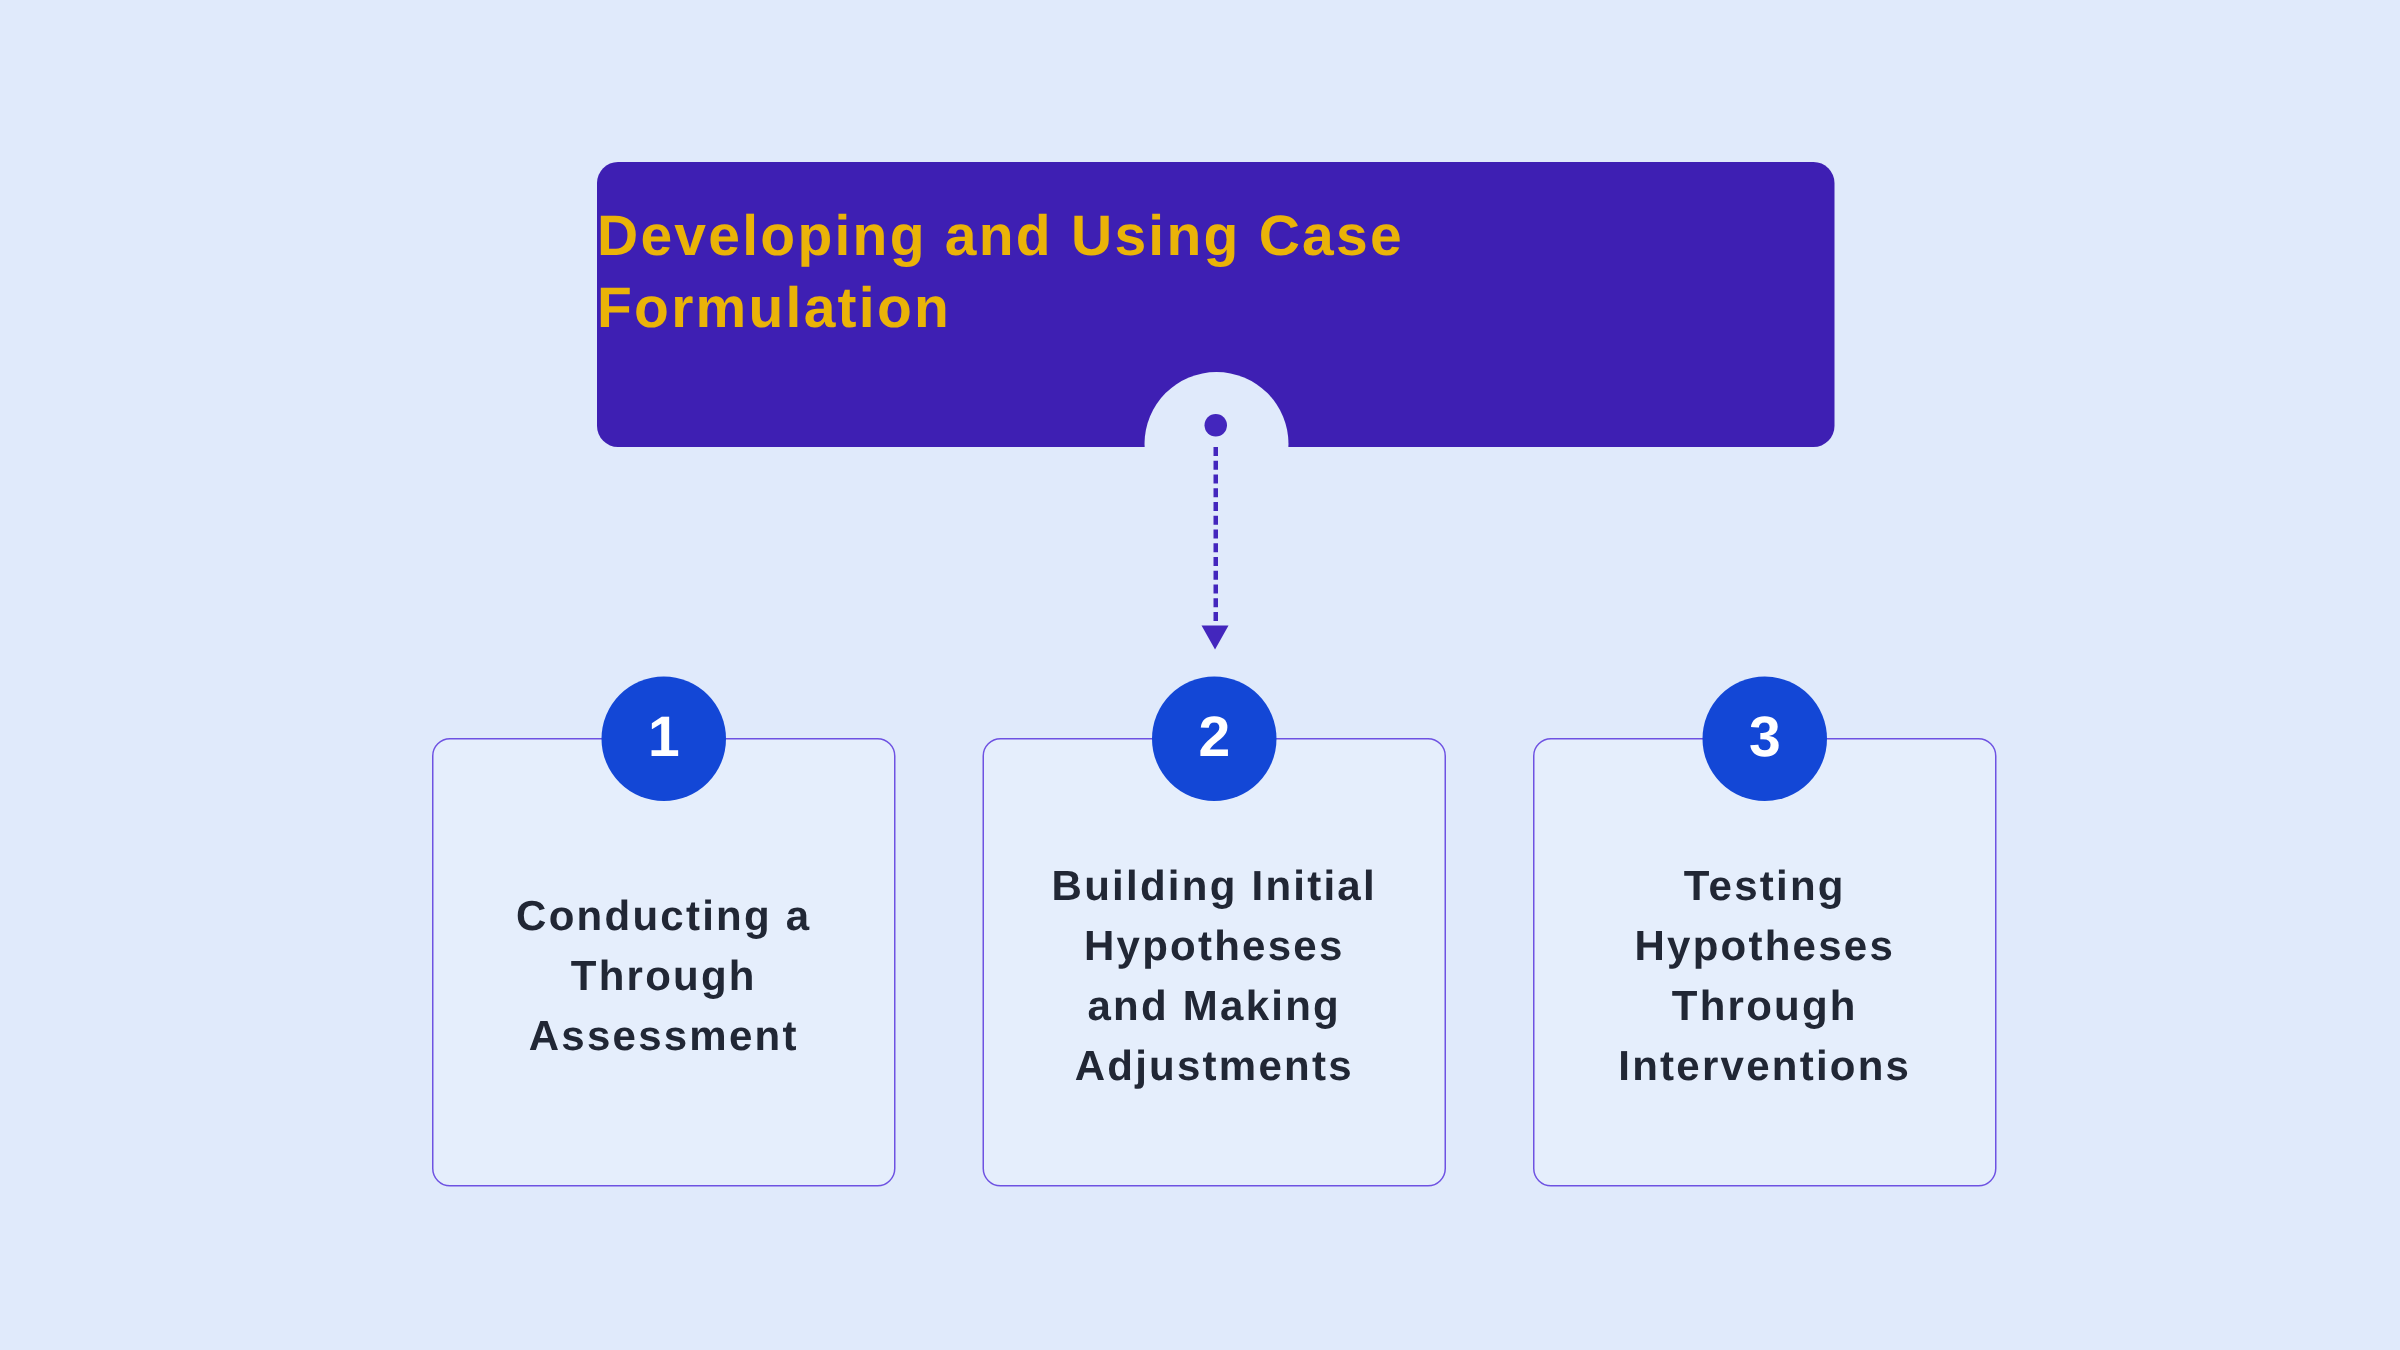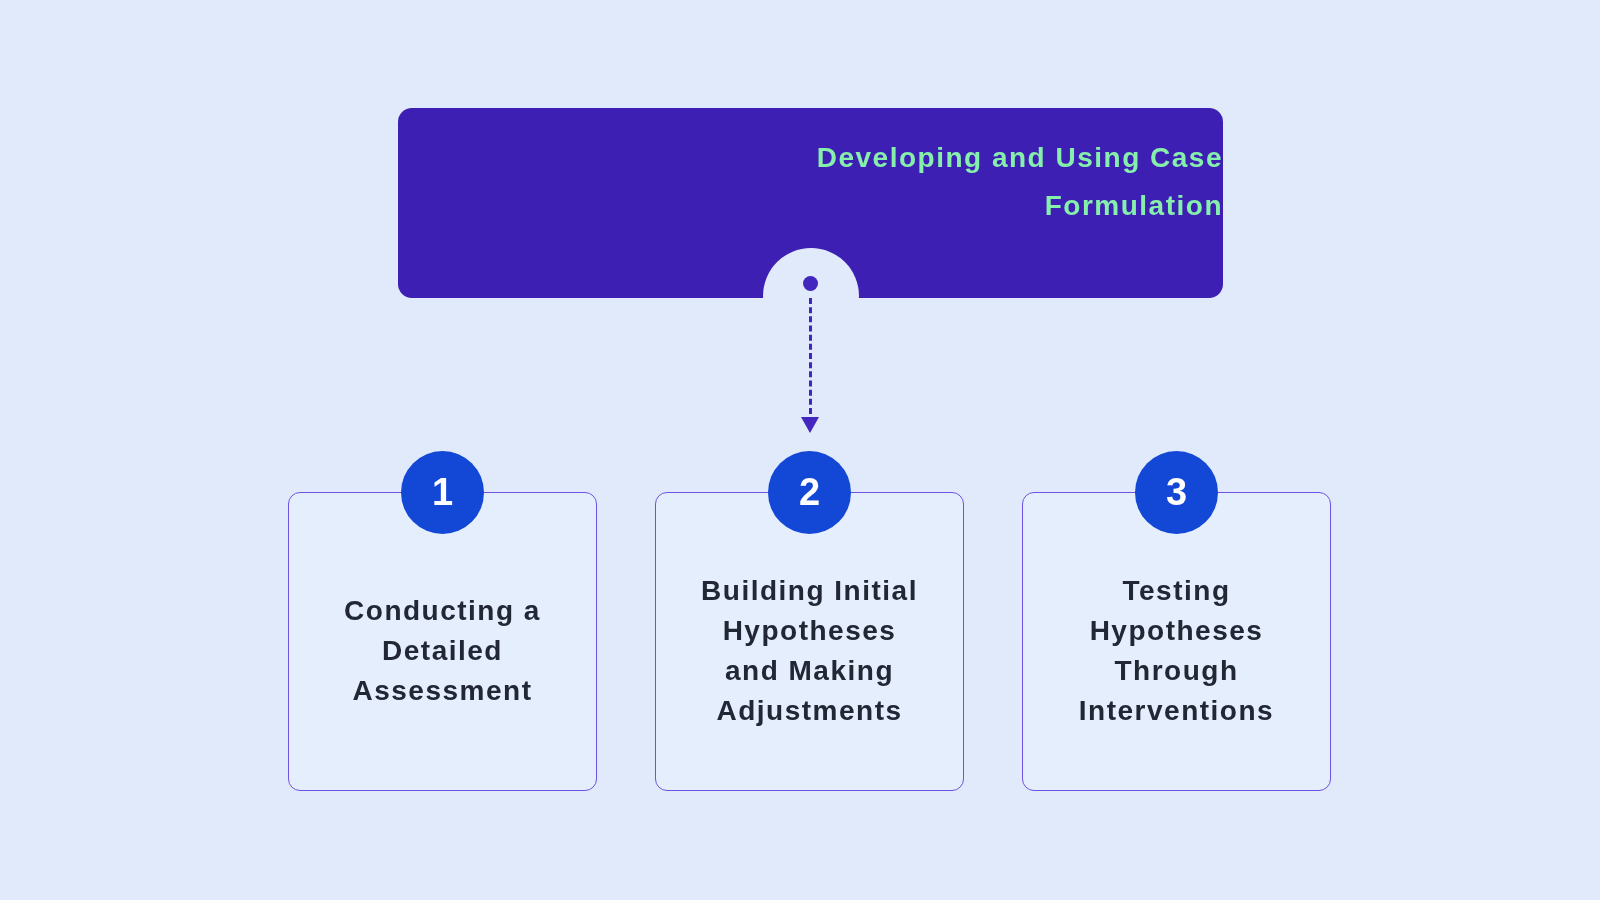--- a/index.html
+++ b/index.html
@@ -26,23 +26,23 @@
     width: 825px;
     height: 190px;
     background: #3e1fb3;
     border-radius: 14px;
   }
   .header-title {
     position: absolute;
     left: 0;
     right: 0;
     top: 26px;
-    text-align: right;
-    color: #86efac;
-    font-size: 28px;
+    text-align: left;
+    color: #eab308;
+    font-size: 38px;
     line-height: 48px;
     font-weight: bold;
     letter-spacing: 1.5px;
     white-space: pre-line;
   }
   .header-notch {
     position: absolute;
     left: 50%;
     top: 140px;
     width: 96px;
@@ -142,21 +142,21 @@
   </div>
 
   <div class="connector-line"></div>
   <div class="arrow-down"></div>
 
   <section class="card card-1">
     <div class="step-circle">
       <span class="step-number">1</span>
     </div>
     <div class="card-text">Conducting a
-Detailed
+Through
 Assessment</div>
   </section>
 
   <section class="card card-2">
     <div class="step-circle">
       <span class="step-number">2</span>
     </div>
     <div class="card-text">Building Initial
 Hypotheses
 and Making

